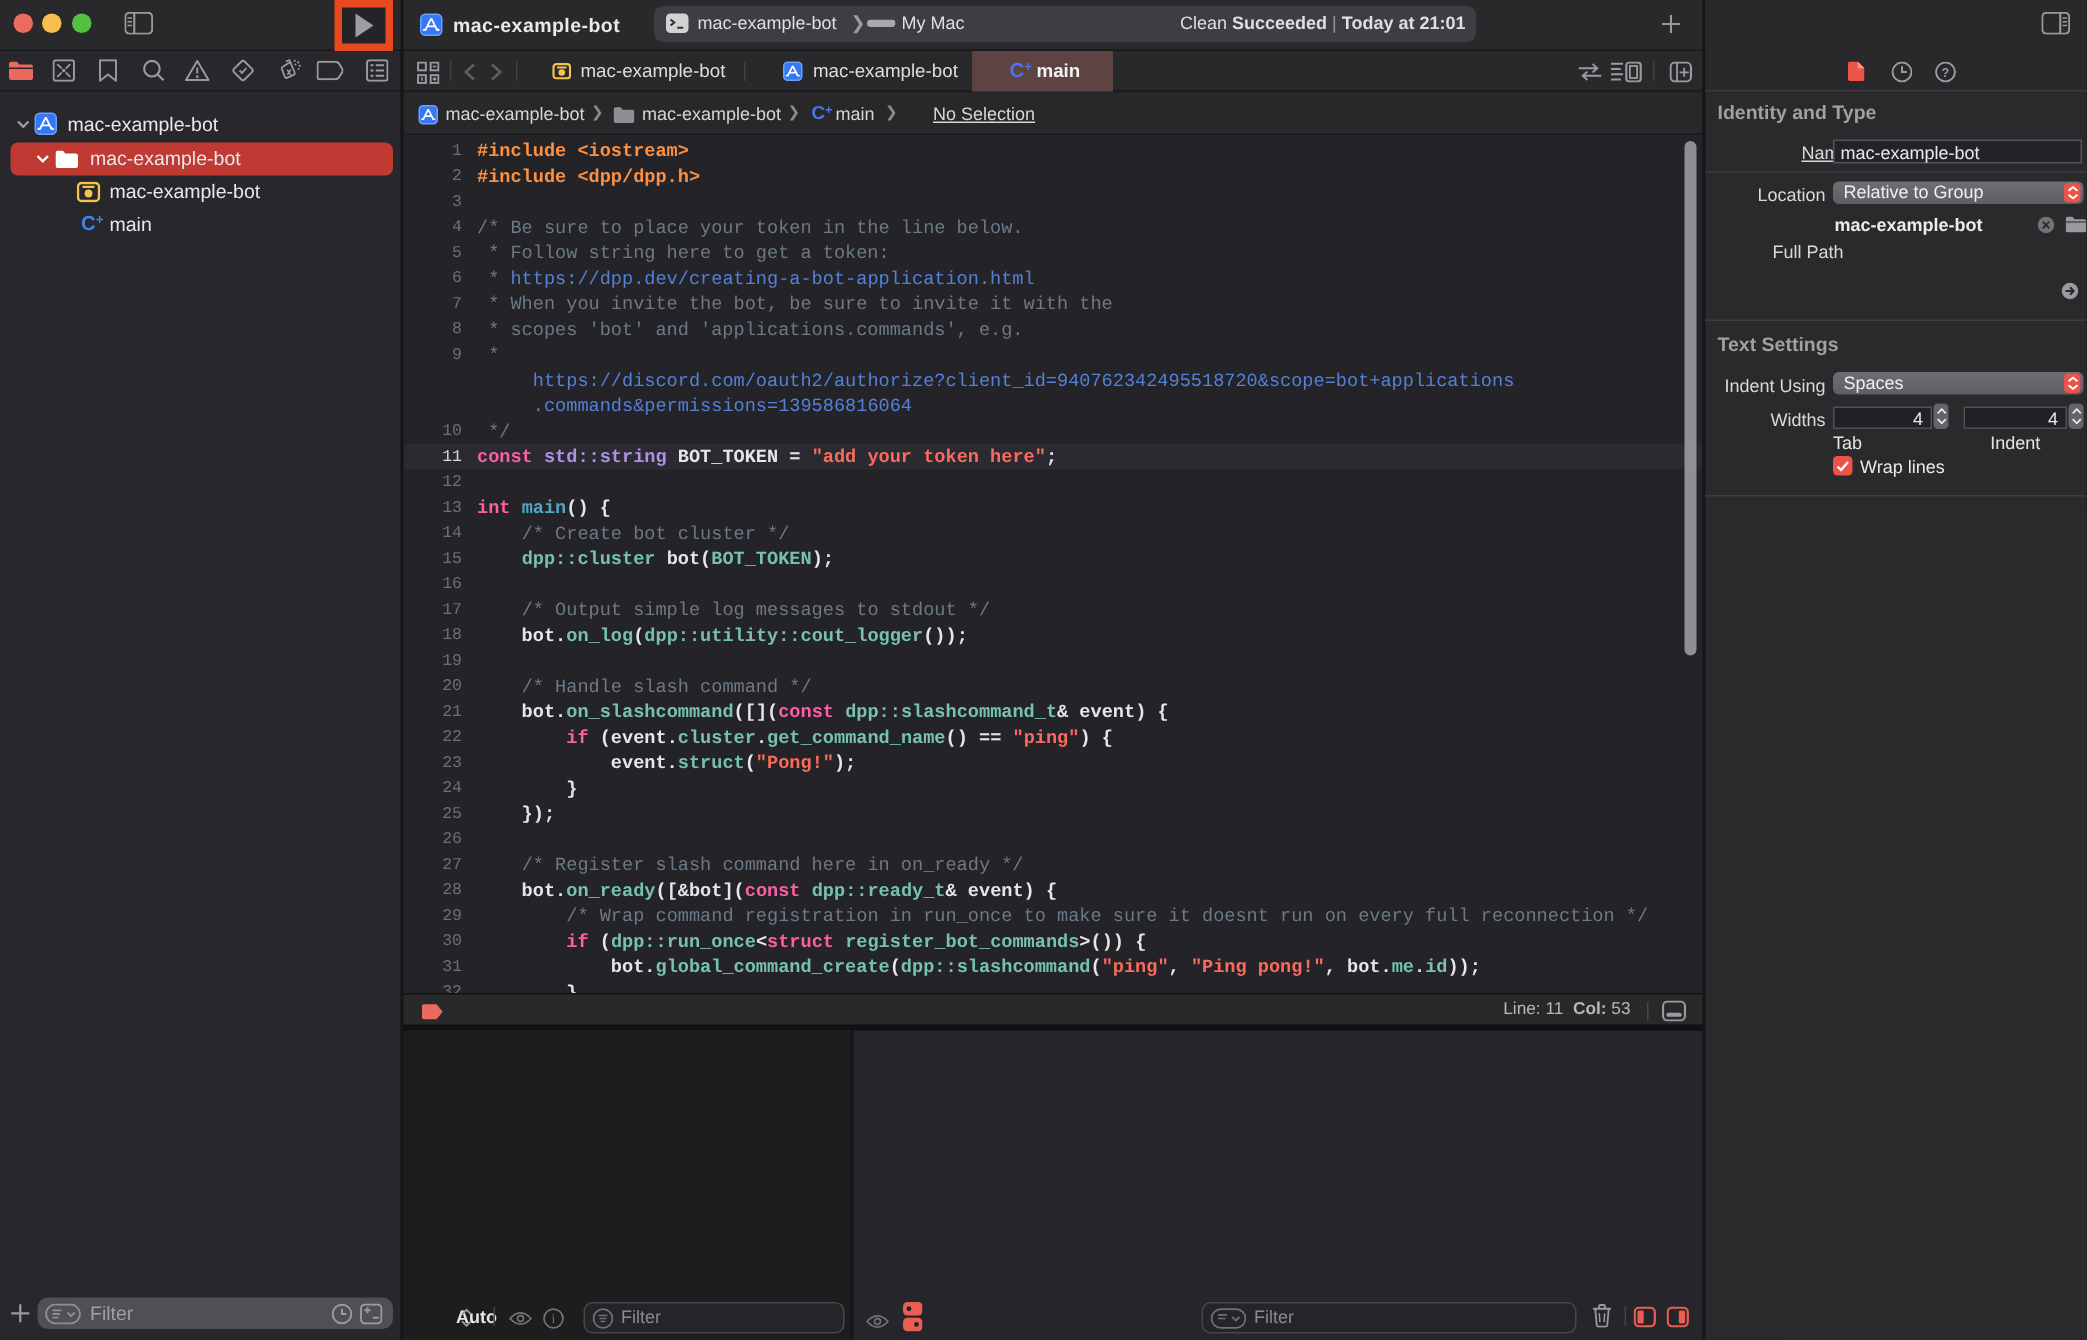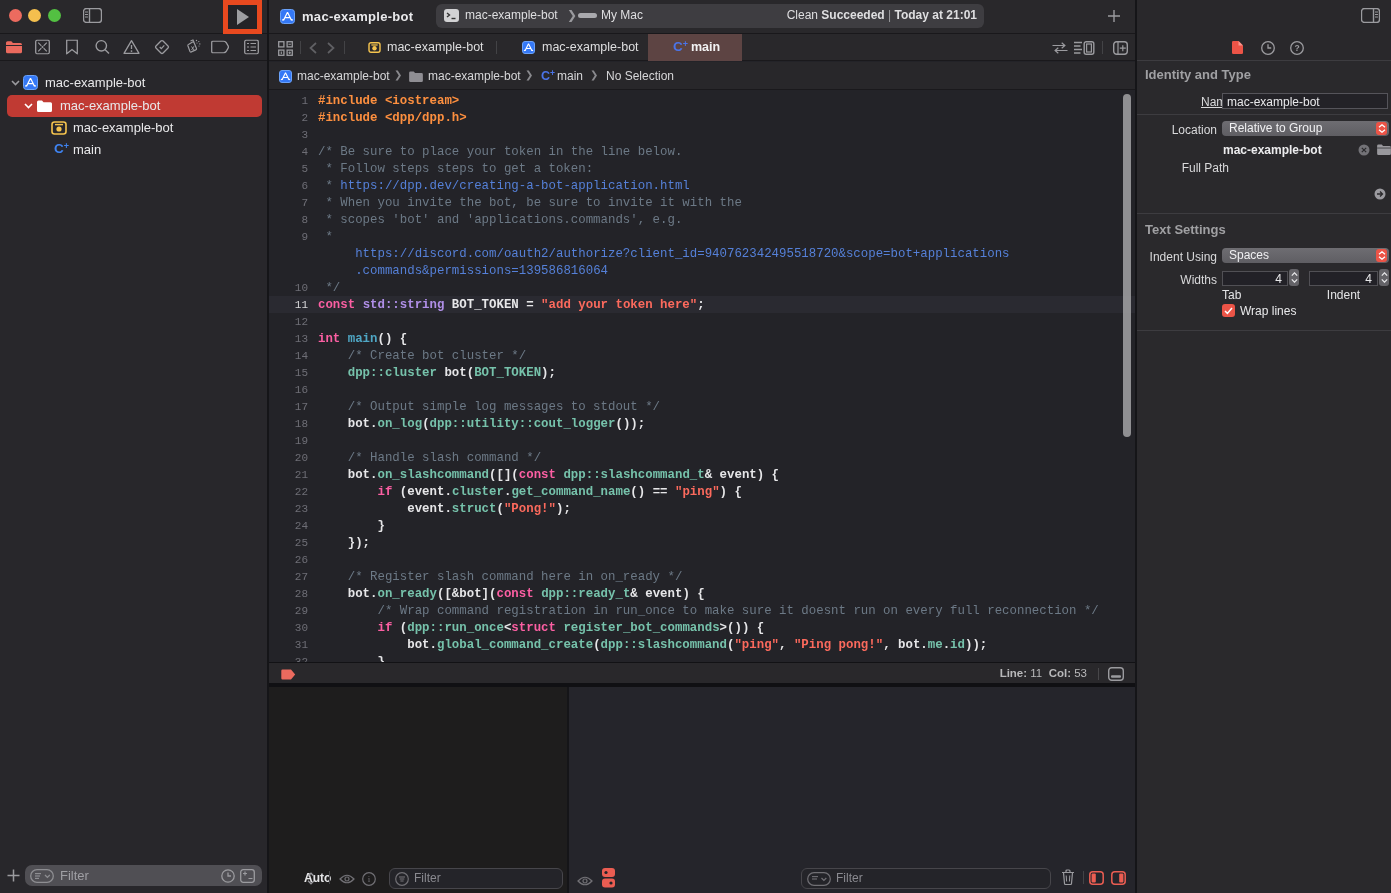--- a/index.html
+++ b/index.html
@@ -291,21 +291,21 @@
   <div style="position:absolute;left:28px;top:7px;">mac-example-bot</div>
   <div style="position:absolute;left:125px;top:7px;color:#8a8a8e;font-size:10px;">❯</div>
   <svg style="position:absolute;left:140px;top:9px;" width="14" height="11" viewBox="0 0 15 12">
       <path d="M0 2 q0-1.5 1.5-1.5 h3.5 l1.5 1.8 h7 q1.5 0 1.5 1.5 v6.7 q0 1.5-1.5 1.5 h-12 q-1.5 0-1.5-1.5 Z" fill="#8f8e93"></path>
     </svg>
   <div style="position:absolute;left:159px;top:7px;">mac-example-bot</div>
   <div style="position:absolute;left:256px;top:7px;color:#8a8a8e;font-size:10px;">❯</div>
   <div style="position:absolute;left:272px;top:6px;color:#4b74e8;font-size:12.5px;font-weight:700;">C<span style="font-size:8.5px;vertical-align:3.5px;">+</span></div>
   <div style="position:absolute;left:288px;top:7px;">main</div>
   <div style="position:absolute;left:321px;top:7px;color:#8a8a8e;font-size:10px;">❯</div>
-  <div style="position:absolute;left:337px;top:7px;">No Selection</div>
+  <div style="position:absolute;left:353px;top:7px;text-decoration:underline;">No Selection</div>
 </div>
 
 <div class="abs" id="editor">
   <div id="curline"></div>
   <pre class="code" id="gutter">1
 2
 3
 4
 5
 6
@@ -334,21 +334,21 @@
 27
 28
 29
 30
 31
 32</pre>
   <pre class="code" id="srccode"><span class="pp">#include &lt;iostream&gt;</span>
 <span class="pp">#include &lt;dpp/dpp.h&gt;</span>
 
 <span class="cmt">/* Be sure to place your token in the line below.</span>
-<span class="cmt"> * Follow steps steps to get a token:</span>
+<span class="cmt"> * Follow string here to get a token:</span>
 <span class="cmt"> * <span class="lnk">https://dpp.dev/creating-a-bot-application.html</span></span>
 <span class="cmt"> * When you invite the bot, be sure to invite it with the</span>
 <span class="cmt"> * scopes 'bot' and 'applications.commands', e.g.</span>
 <span class="cmt"> *</span>
 <span class="cmt">     <span class="lnk">https://discord.com/oauth2/authorize?client_id=940762342495518720&amp;scope=bot+applications</span></span>
 <span class="cmt">     <span class="lnk">.commands&amp;permissions=139586816064</span></span>
 <span class="cmt"> */</span>
 <span class="kw">const</span> <span class="typ" style="color:#b08fe8;">std::string</span> BOT_TOKEN = <span class="str">"add your token here"</span>;
 
 <span class="kw">int</span> <span class="fn">main</span>() {
@@ -371,21 +371,21 @@
         <span class="kw">if</span> (<span class="typ">dpp::run_once</span>&lt;<span class="kw">struct</span> <span class="typ">register_bot_commands</span>&gt;()) {
             bot.<span class="typ">global_command_create</span>(<span class="typ">dpp::slashcommand</span>(<span class="str">"ping"</span>, <span class="str">"Ping pong!"</span>, bot.<span class="typ">me</span>.<span class="typ">id</span>));
         }</pre>
   <div id="scrollbar"></div>
 </div>
 
 <div class="abs" id="statusbar">
   <svg style="position:absolute;left:12px;top:6px;" width="15" height="11" viewBox="0 0 15 11">
     <path d="M1.5 0.5 h8.5 l4.2 5 l-4.2 5 h-8.5 q-1.2 0-1.2-1.2 v-7.6 q0-1.2 1.2-1.2 Z" fill="#eb6a5e"></path>
   </svg>
-  <div style="position:absolute;right:48px;top:4px;"><b style="font-weight:700;">Line:</b> 11&nbsp; <b style="font-weight:700;">Col:</b> 53</div>
+  <div style="position:absolute;right:48px;top:4px;"><b style="font-weight:400;">Line:</b> 11&nbsp; <b style="font-weight:700;">Col:</b> 53</div>
   <div style="position:absolute;right:36px;top:5px;width:1px;height:12px;background:#48474a;"></div>
   <svg style="position:absolute;right:11px;top:4px;" width="16" height="14" viewBox="0 0 16 14">
     <rect x="0.7" y="0.7" width="14.6" height="12.6" rx="3" fill="none" stroke="#9b9b9f" stroke-width="1.4"></rect>
     <rect x="3" y="8.2" width="10" height="2.6" rx="1" fill="#9b9b9f"></rect>
   </svg>
 </div>
 
 <div class="abs" id="varspanel">
   <div style="position:absolute;left:7px;top:184px;color:#e6e6e8;font-size:12px;font-weight:700;margin-left:28px;">Auto</div>
   <svg style="position:absolute;left:38px;top:185px;" width="8" height="13" viewBox="0 0 8 13">

